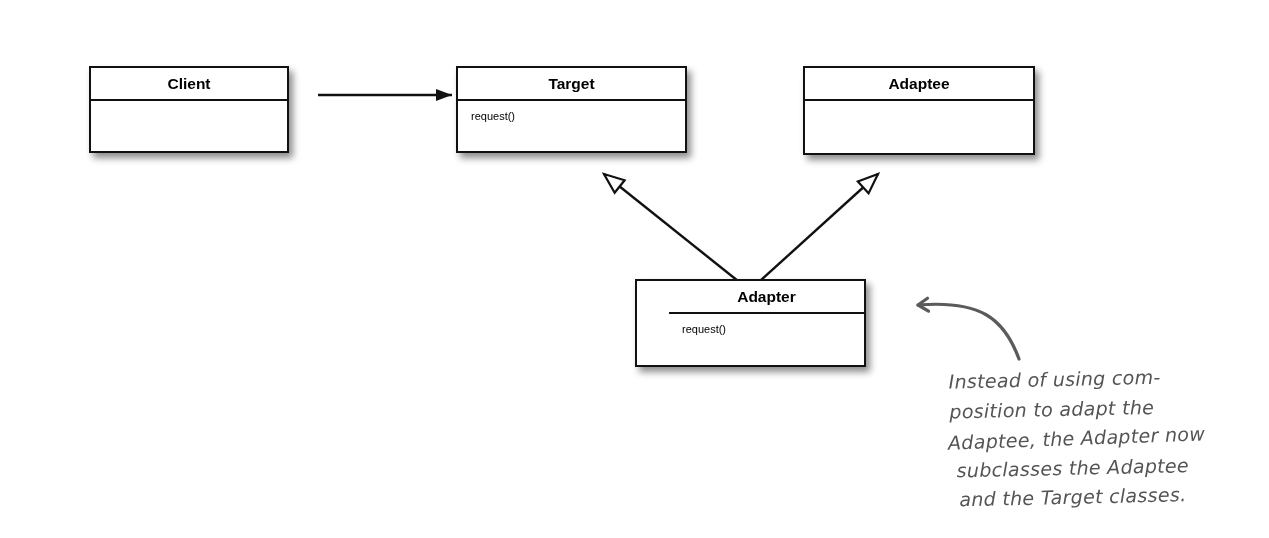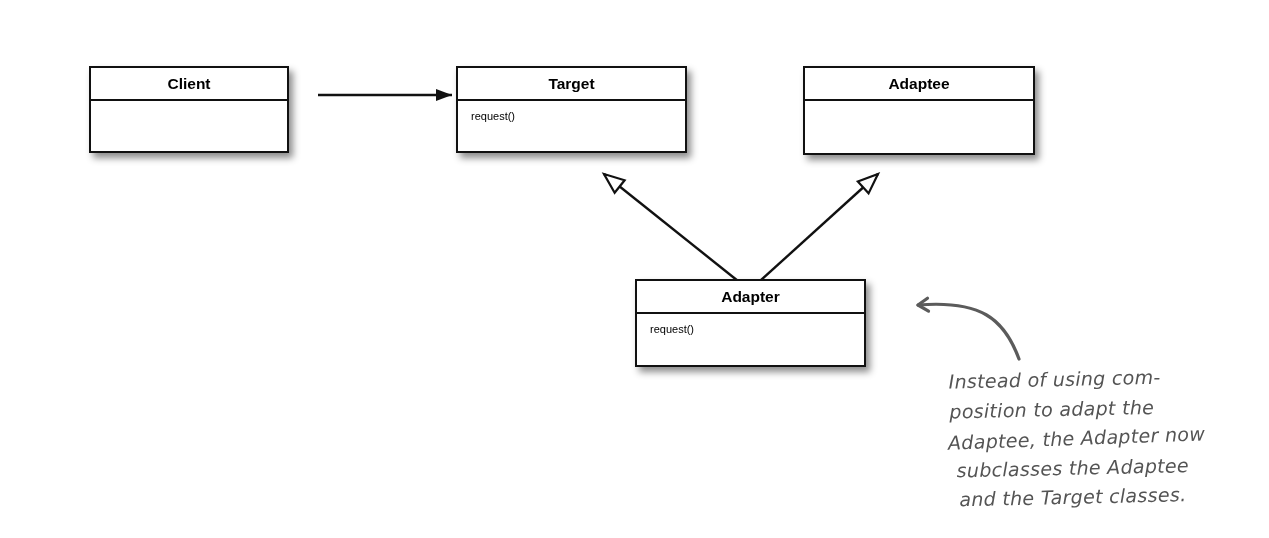--- a/index.html
+++ b/index.html
@@ -94,21 +94,21 @@
     <div class="title abstract">Target</div>
     <div class="body">
       <div>request()</div>
     </div>
   </div>
 
   <div class="uml-box" style="left:803px; top:66px; width:232px; height:89px;">
     <div class="title">Adaptee</div>
   </div>
 
-  <div class="uml-box" style="left:635px; top:279px; width:231px; height:88px;">
+  <div class="uml-box" style="left:635px; top:279px; width:231px; height:88px;padding-left:32px;">
     <div class="title">Adapter</div>
     <div class="body">
       <div>request()</div>
     </div>
   </div>
 
   <div class="note">
     <div class="nline">Instead of using com-</div>
     <div class="nline">position to adapt the</div>
     <div class="nline">Adaptee, the Adapter now</div>

